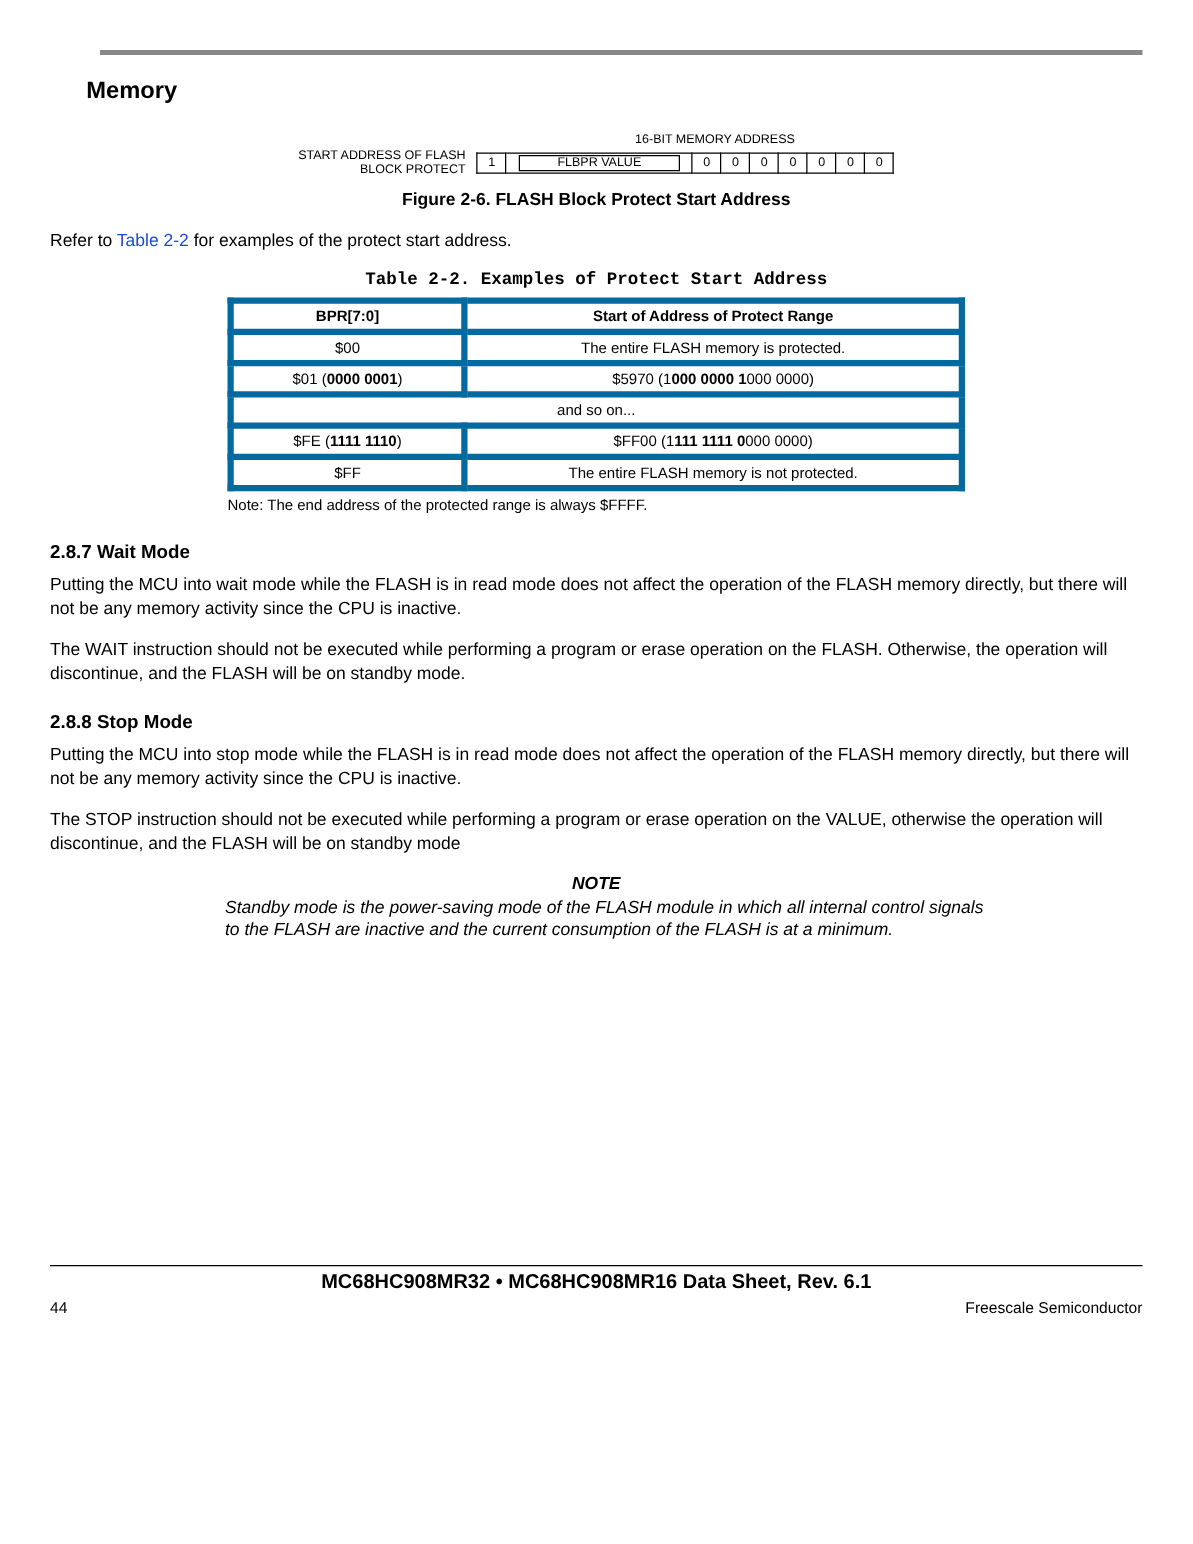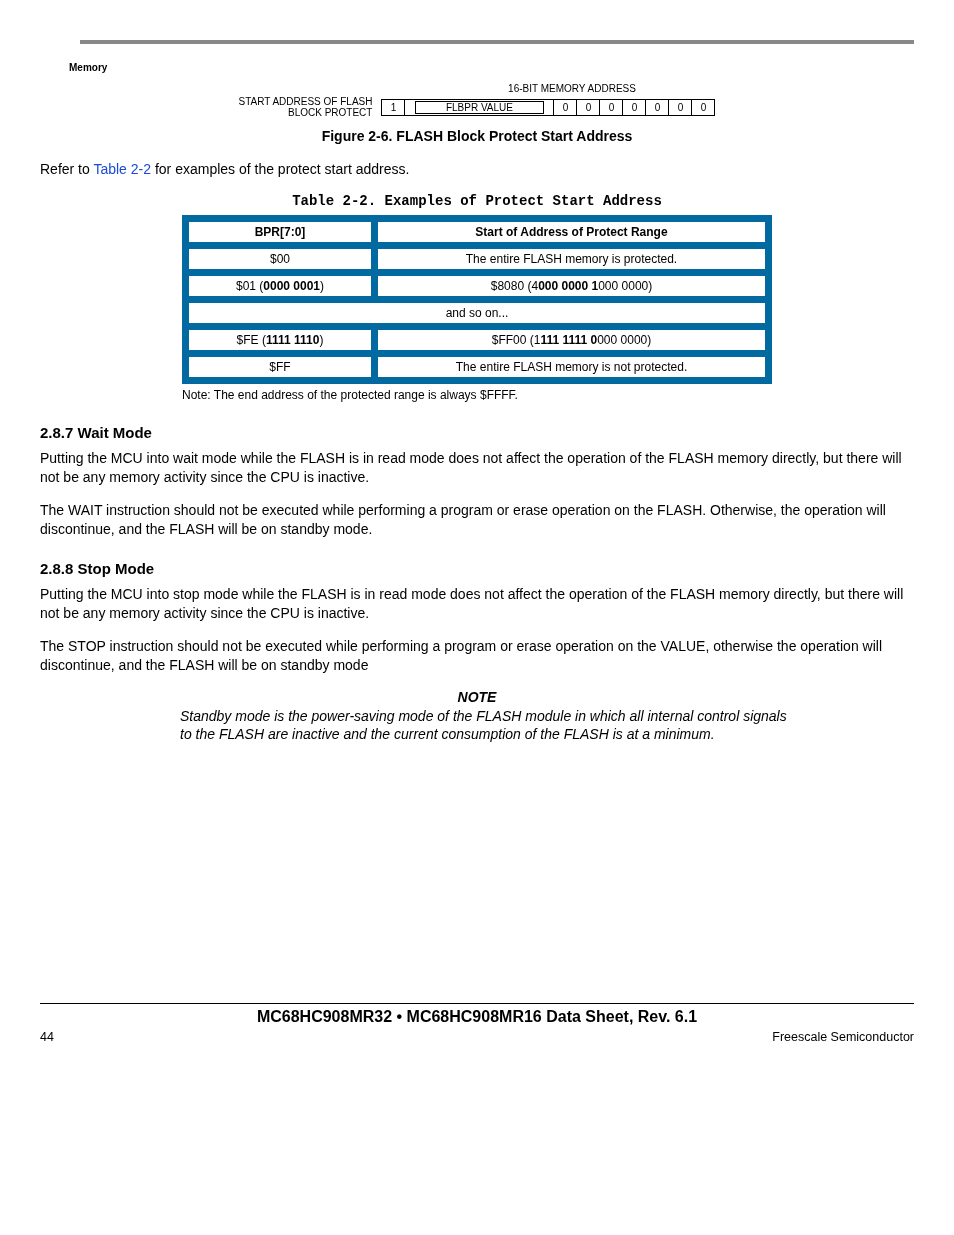--- a/index.html
+++ b/index.html
@@ -12,22 +12,22 @@
     color: #000;
   }
   .topbar {
     height: 4px;
     background: #888;
     margin: 0 0 18px 0;
     margin-left: 40px;
   }
   .hdr {
     font-weight: bold;
-    font-size: 10px;
-    margin-bottom: 10px;
+    font-size: 19px;
+    margin-bottom: 22px;
     padding-left: 29px;
   }
   .fig26-label-top {
     font-size: 10px;
     text-align: center;
     margin-left: 190px;
     margin-bottom: 2px;
   }
   .fig26-row {
     display: flex;
@@ -77,21 +77,21 @@
     font-size: 14px;
     margin: 8px 0 6px 0;
     font-family: Liberation Mono, monospace;
   }
   .data-table {
     border-collapse: collapse;
     margin: 0 auto;
     width: 590px;
   }
   .data-table th, .data-table td {
-    border: 7px solid #0369a1;
+    border: 5px solid #0369a1;
     font-size: 12px;
     padding: 3px 6px;
     text-align: center;
   }
   .data-table th { font-weight: bold; }
   .note-under {
     font-size: 12px;
     margin: 4px 0 0 142px;
   }
   h3.sec {
@@ -169,21 +169,21 @@
       <tr>
     <th style="width:170px">BPR[7:0]</th>
     <th>Start of Address of Protect Range</th>
   </tr>
   <tr>
     <td>$00</td>
     <td>The entire FLASH memory is protected.</td>
   </tr>
   <tr>
     <td><span>$01 (</span><span class="bold">0000 0001</span><span>)</span></td>
-    <td><span>$8080 (4</span><span class="bold">000 0000 1</span><span>000 0000)</span></td>
+    <td><span>$5970 (1</span><span class="bold">000 0000 1</span><span>000 0000)</span></td>
   </tr>
   <tr>
     <td colspan="2">and so on...</td>
   </tr>
   <tr>
     <td><span>$FE (</span><span class="bold">1111 1110</span><span>)</span></td>
     <td><span>$FF00 (1</span><span class="bold">111 1111 0</span><span>000 0000)</span></td>
   </tr>
   <tr>
     <td>$FF</td>

